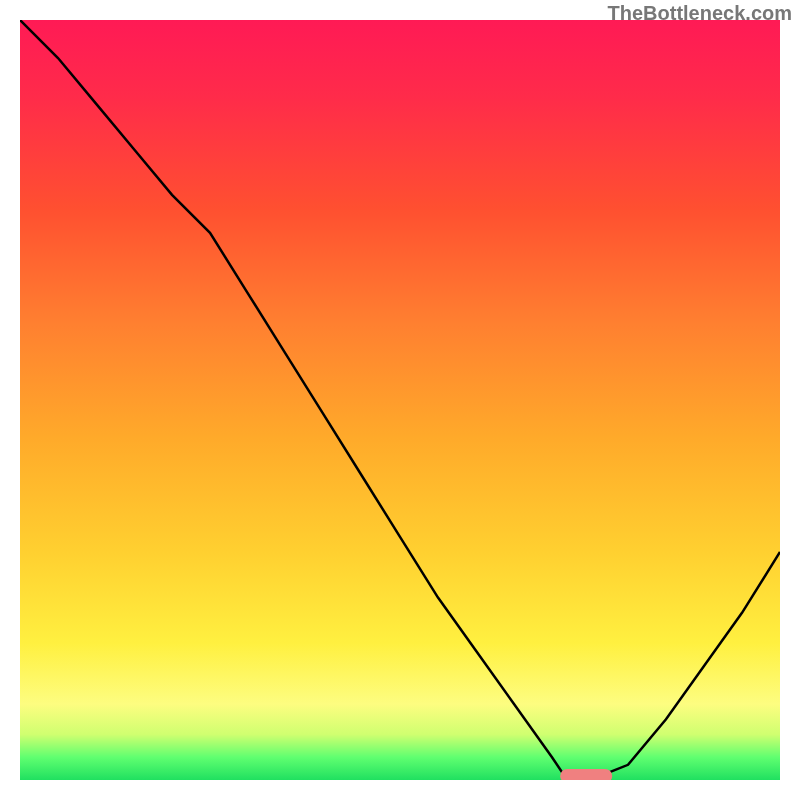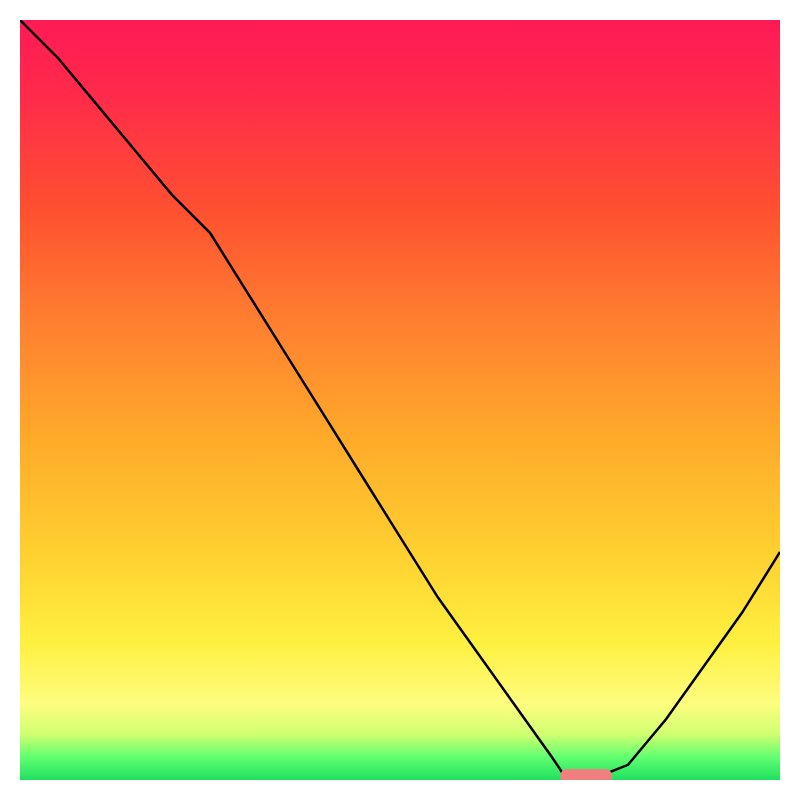--- a/index.html
+++ b/index.html
@@ -57,19 +57,20 @@
     stroke-width: 2.5;
   }
   .marker {
     stroke-linecap: round;
   }
 </style>
 </head>
 <body>
 
 <div class="chart-container">
+  <div class="attribution">TheBottleneck.com</div>
   <div class="plot-area">
     <svg class="overlay" viewBox="0 0 760 760" preserveAspectRatio="none">
       <path class="curve" d="M 0 0 L 38 38 L 76 83.60000000000002 L 114 129.20000000000005 L 152 174.79999999999995 L 190 212.80000000000007 L 228 273.59999999999997 L 266 334.4 L 304 395.2 L 342 456 L 380 516.8 L 418.00000000000006 577.6 L 456 630.8 L 494 684 L 532 737.2 L 547.1999999999999 760 L 570 760 L 608 744.8 L 646 699.2 L 684 646 L 722 592.8 L 760 532"></path>
       <line class="marker" x1="547.1999999999999" x2="585.2" y1="756" y2="756" stroke="#f08080" stroke-width="14"></line>
     </svg>
   </div>
 </div>
 
 </body></html>

